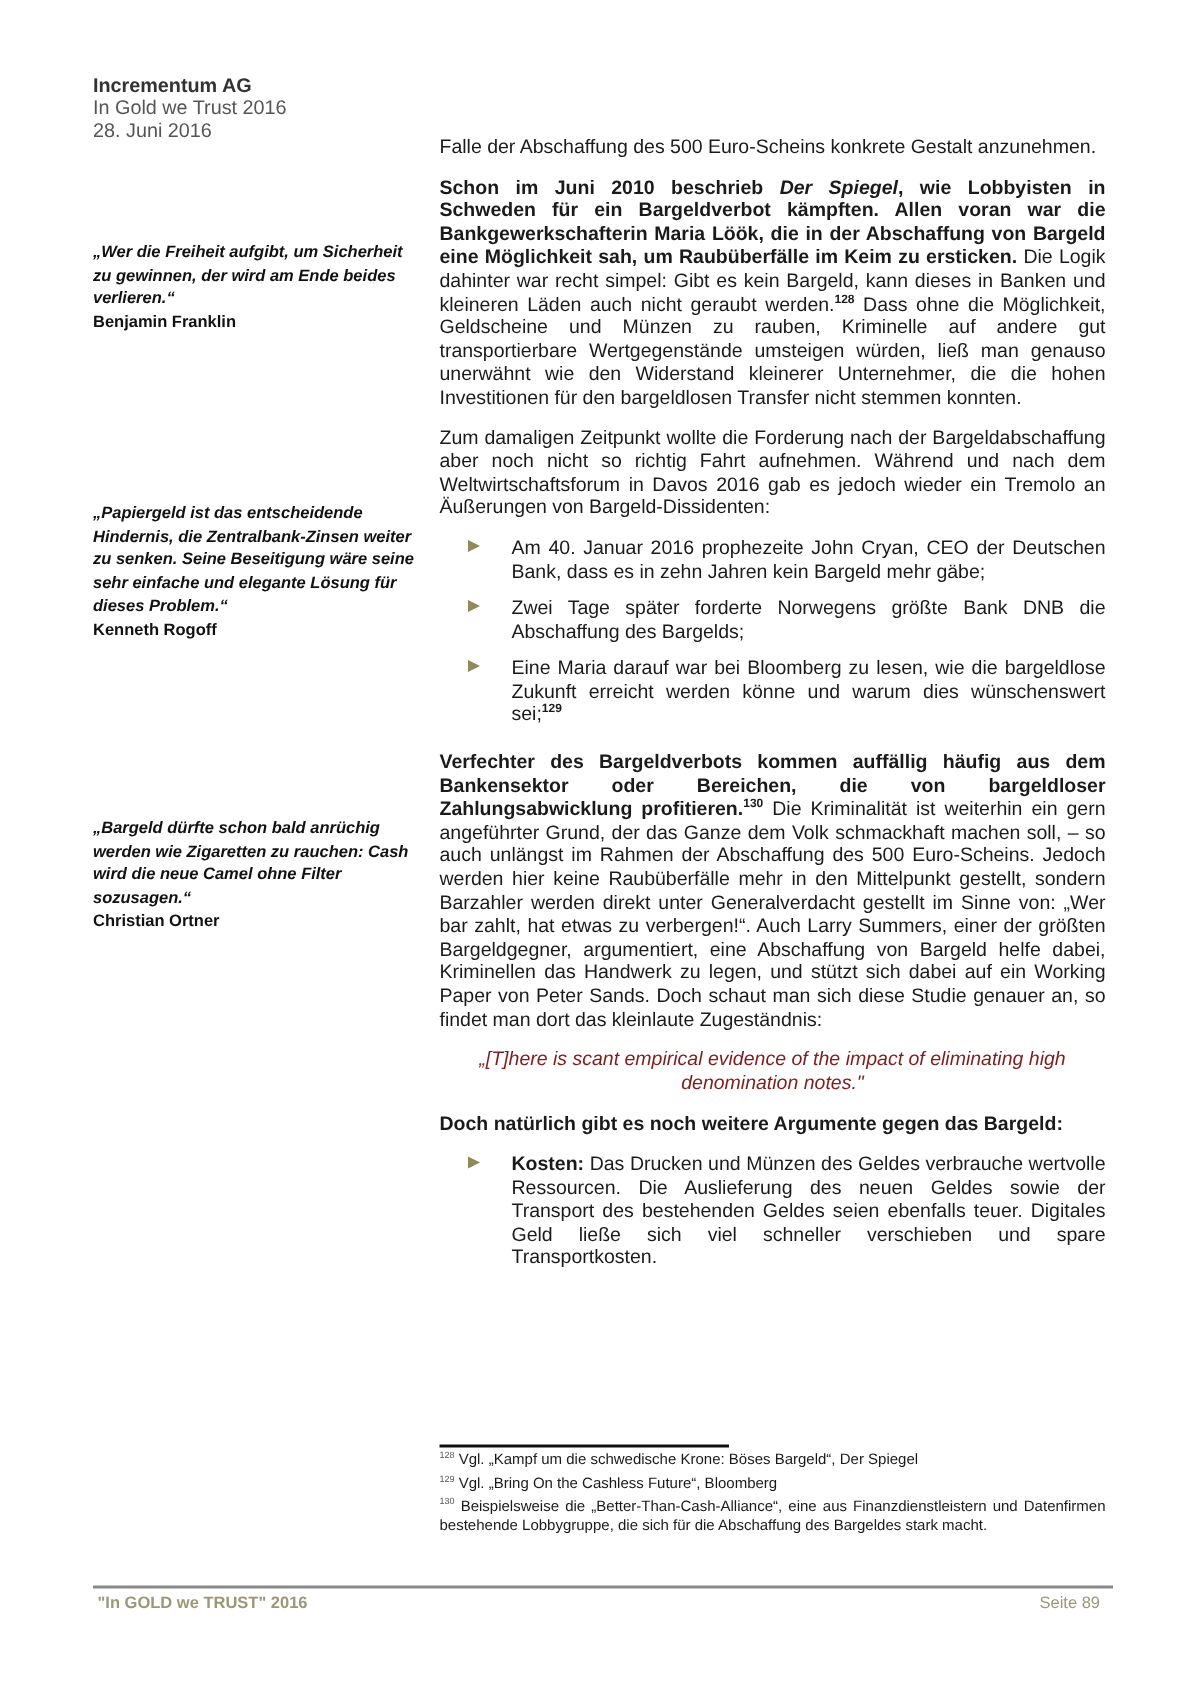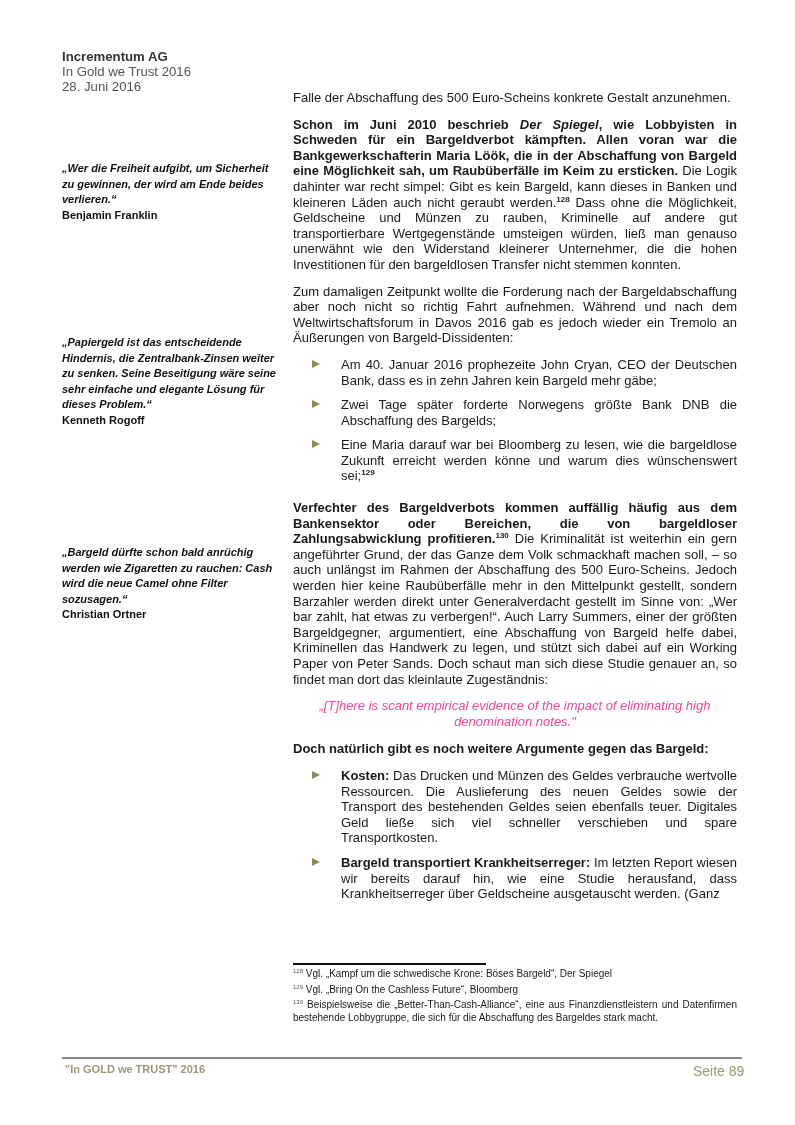--- a/index.html
+++ b/index.html
@@ -12,28 +12,28 @@
   .sidebar-quote .qtext { font-style: italic; }
   .main { position: absolute; left: 293px; top: 90px; width: 444px; font-size: 13px; line-height: 15.6px;
           text-align: justify; }
   .main p { margin: 0 0 11px 0; }
   .b { font-weight: bold; }
   sup { font-size: 8px; line-height: 0; vertical-align: super; font-weight: bold; }
   ul.arrows { list-style: none; margin: 0 0 11px 0; padding: 0 0 0 48px; }
   ul.arrows li { position: relative; margin: 0 0 9px 0; }
   ul.arrows li .bullet { position: absolute; left: -29px; top: 3px; width: 0; height: 0;
       border-top: 4px solid transparent; border-bottom: 4px solid transparent; border-left: 8px solid #8f8a5a; }
-  .blockquote { font-style: italic; text-align: center; margin: 0 0 12px 0; padding: 0 10px; color: #ec4899; }
+  .blockquote { font-style: italic; text-align: center; margin: 0 0 12px 0; padding: 0 10px; color: #7f1d1d; }
   .footnote-rule { position: absolute; left: 293px; top: 963px; width: 193px; height: 1.5px; background: #111; }
   .footnotes { position: absolute; left: 293px; top: 968px; width: 444px; font-size: 10px; line-height: 12.6px; text-align: justify; }
   .footnotes div { margin: 0 0 3px 0; }
   .footnotes sup { font-size: 6px; font-weight: normal; color: #555; }
   .footer-rule { position: absolute; left: 62px; top: 1057px; width: 680px; height: 1.5px; background: #888; }
   .footer-left { position: absolute; left: 65px; top: 1063px; font-size: 11px; font-weight: bold; color: #9c9777; }
-  .footer-right { position: absolute; left: 693px; top: 1063px; font-size: 14px; color: #9c9777; }
+  .footer-right { position: absolute; left: 693px; top: 1063px; font-size: 11px; color: #9c9777; }
 </style>
 </head>
 <body>
 
 <div class="header">
   <div class="company">Incrementum AG</div>
   <div>In Gold we Trust 2016</div>
   <div>28. Juni 2016</div>
 </div>
 
@@ -64,21 +64,20 @@
   </ul>
 
   <p style="margin-top:16px"><span class="b">Verfechter des Bargeldverbots kommen auffällig häufig aus dem Bankensektor oder Bereichen, die von bargeldloser Zahlungsabwicklung profitieren.</span><sup>130</sup><span> Die Kriminalität ist weiterhin ein gern angeführter Grund, der das Ganze dem Volk schmackhaft machen soll, – so auch unlängst im Rahmen der Abschaffung des 500 Euro-Scheins. Jedoch werden hier keine Raubüberfälle mehr in den Mittelpunkt gestellt, sondern Barzahler werden direkt unter Generalverdacht gestellt im Sinne von: „Wer bar zahlt, hat etwas zu verbergen!“. Auch Larry Summers, einer der größten Bargeldgegner, argumentiert, eine Abschaffung von Bargeld helfe dabei, Kriminellen das Handwerk zu legen, und stützt sich dabei auf ein Working Paper von Peter Sands. Doch schaut man sich diese Studie genauer an, so findet man dort das kleinlaute Zugeständnis:</span></p>
 
   <div class="blockquote">„[T]here is scant empirical evidence of the impact of eliminating high denomination notes."</div>
 
   <p class="b">Doch natürlich gibt es noch weitere Argumente gegen das Bargeld:</p>
 
   <ul class="arrows">
     <li><span class="bullet"></span><span class="b">Kosten:</span><span> Das Drucken und Münzen des Geldes verbrauche wertvolle Ressourcen. Die Auslieferung des neuen Geldes sowie der Transport des bestehenden Geldes seien ebenfalls teuer. Digitales Geld ließe sich viel schneller verschieben und spare Transportkosten.</span></li>
-    <li><span class="bullet"></span><span class="b">Bargeld transportiert Krankheitserreger:</span><span> Im letzten Report wiesen wir bereits darauf hin, wie eine Studie herausfand, dass Krankheitserreger über Geldscheine ausgetauscht werden. (Ganz</span></li>
   </ul>
 </div>
 
 <div class="footnote-rule"></div>
 <div class="footnotes">
   <div><sup>128</sup><span> Vgl. „Kampf um die schwedische Krone: Böses Bargeld“, Der Spiegel</span></div>
   <div><sup>129</sup><span> Vgl. „Bring On the Cashless Future“, Bloomberg</span></div>
   <div><sup>130</sup><span> Beispielsweise die „Better-Than-Cash-Alliance“, eine aus Finanzdienstleistern und Datenfirmen bestehende Lobbygruppe, die sich für die Abschaffung des Bargeldes stark macht.</span></div>
 </div>
 

